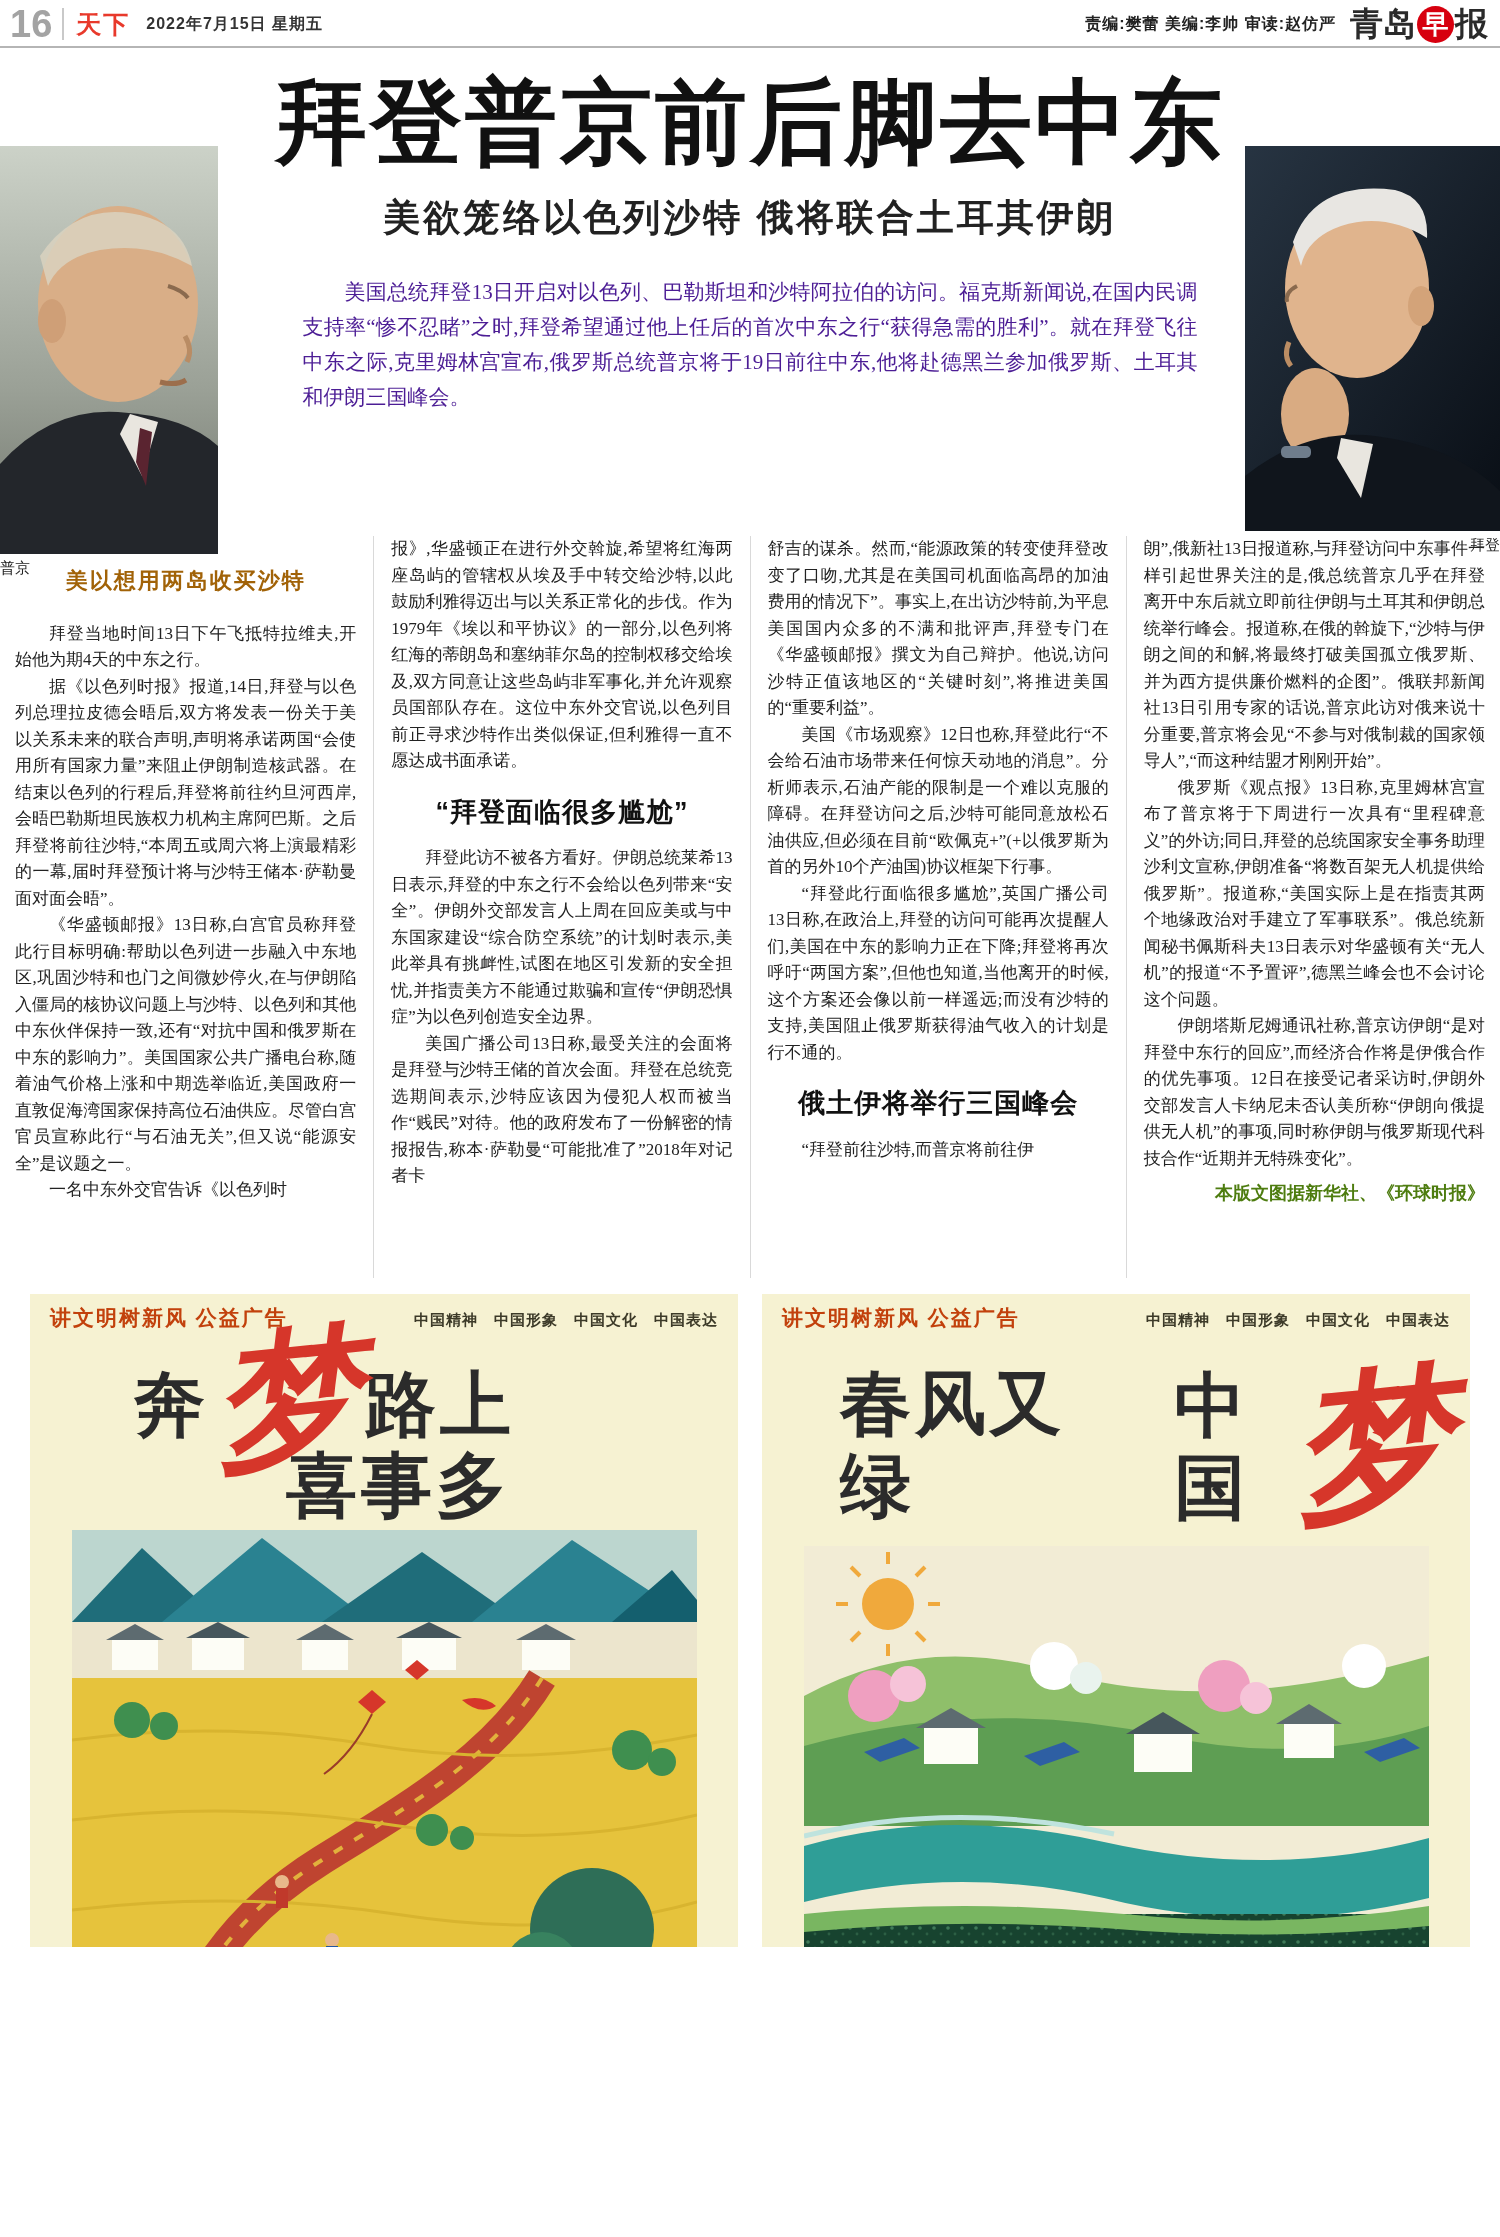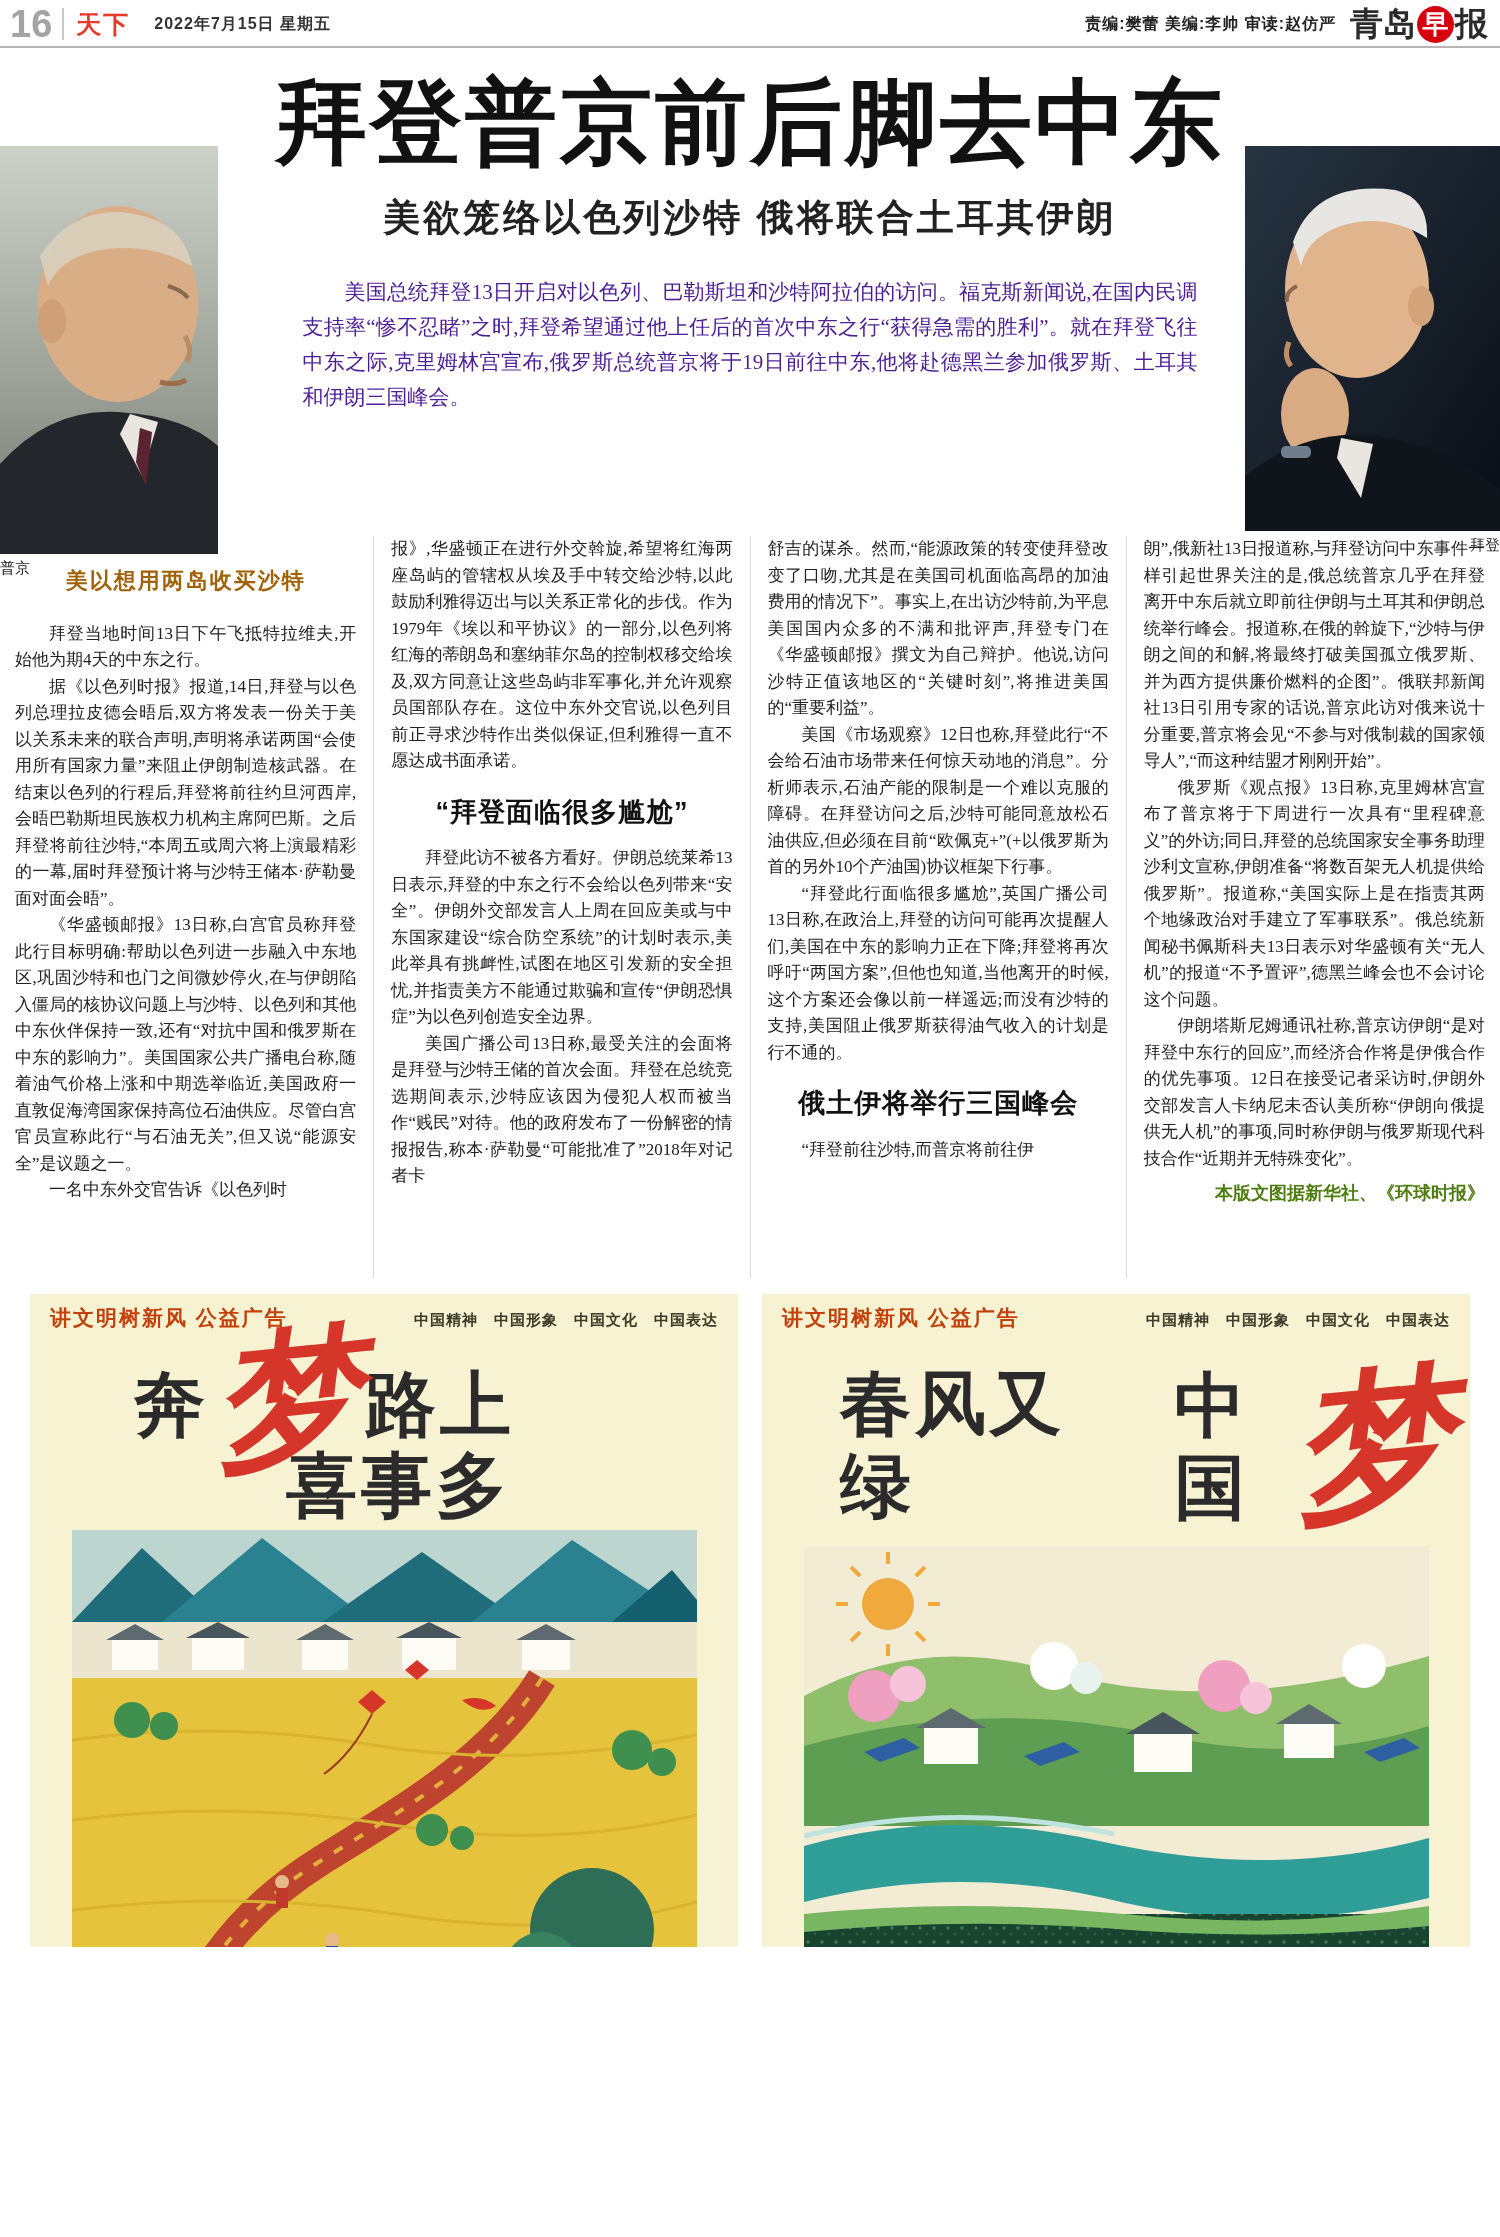--- a/index.html
+++ b/index.html
@@ -6,21 +6,21 @@
   html,body { background:#ffffff; }
   .page { position:relative; width:1500px; height:1947px; margin:0 auto; background:#fff;
           font-family:"Liberation Serif", serif; color:#1c1c1c; overflow:hidden; }
 
   
   .topbar { display:flex; align-items:center; height:48px; padding:2px 12px 0 10px;
             border-bottom:2px solid #b5b5b5; font-family:"Liberation Sans", sans-serif; }
   .pagenum { font-size:38px; font-weight:900; color:#a3a3a3; line-height:1; }
   .topdiv { width:2px; height:32px; background:#c9c9c9; margin:0 12px 0 10px; }
   .secname { font-size:25px; font-weight:900; color:#e8392b; letter-spacing:2px; line-height:1; }
-  .pubdate { font-size:16px; font-weight:700; color:#333; margin-left:24px; letter-spacing:1px; }
+  .pubdate { font-size:16px; font-weight:700; color:#333; margin-left:16px; letter-spacing:1px; }
   .editors { margin-left:auto; font-size:16px; font-weight:700; color:#222; letter-spacing:1px; }
   .masthead { display:flex; align-items:center; margin-left:14px; font-size:33px; font-weight:900; color:#2a2a2a; }
   .masthead .circ { display:inline-flex; align-items:center; justify-content:center;
        width:37px; height:37px; border-radius:50%; background:#d7000f; color:#fff;
        font-size:26px; font-weight:900; margin:0 1px; }
 
   
   .lead-area { position:relative; height:452px; }
   .photo { position:absolute; top:24px;margin-top:48px; }
   .photo svg { display:block; }

